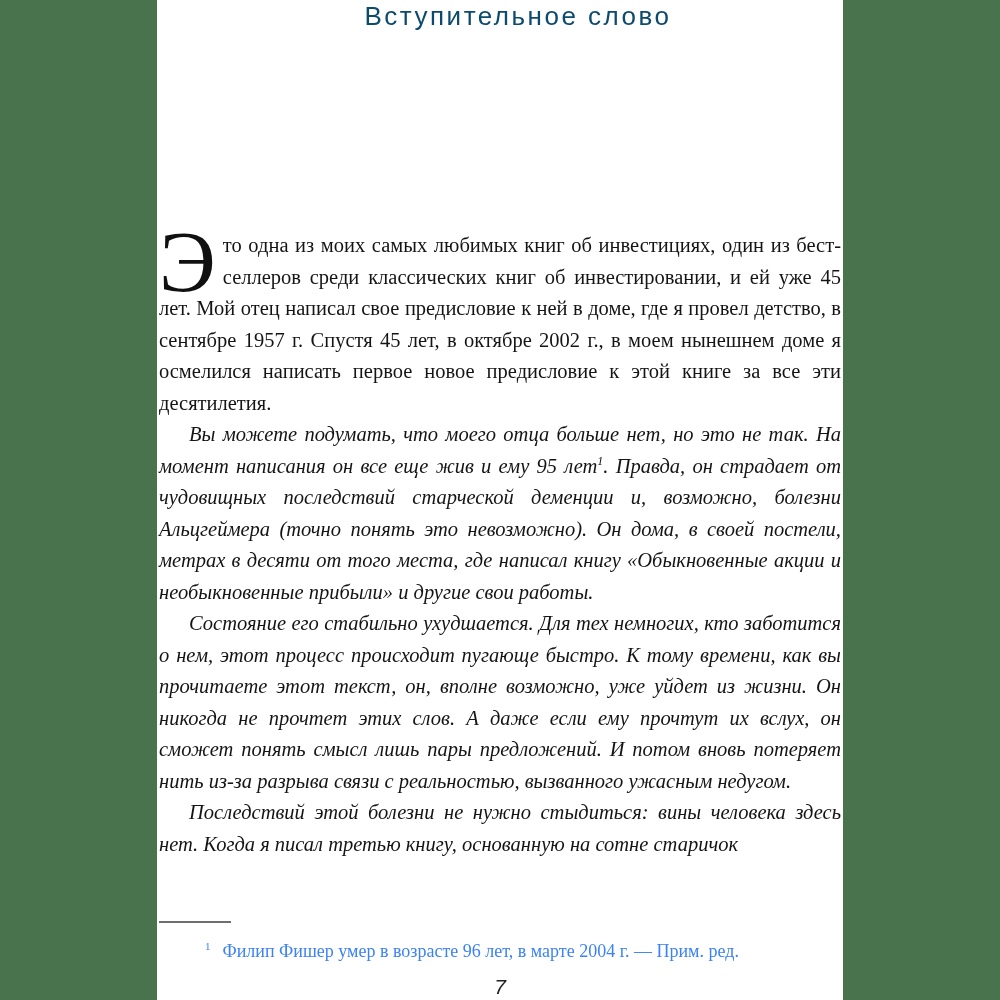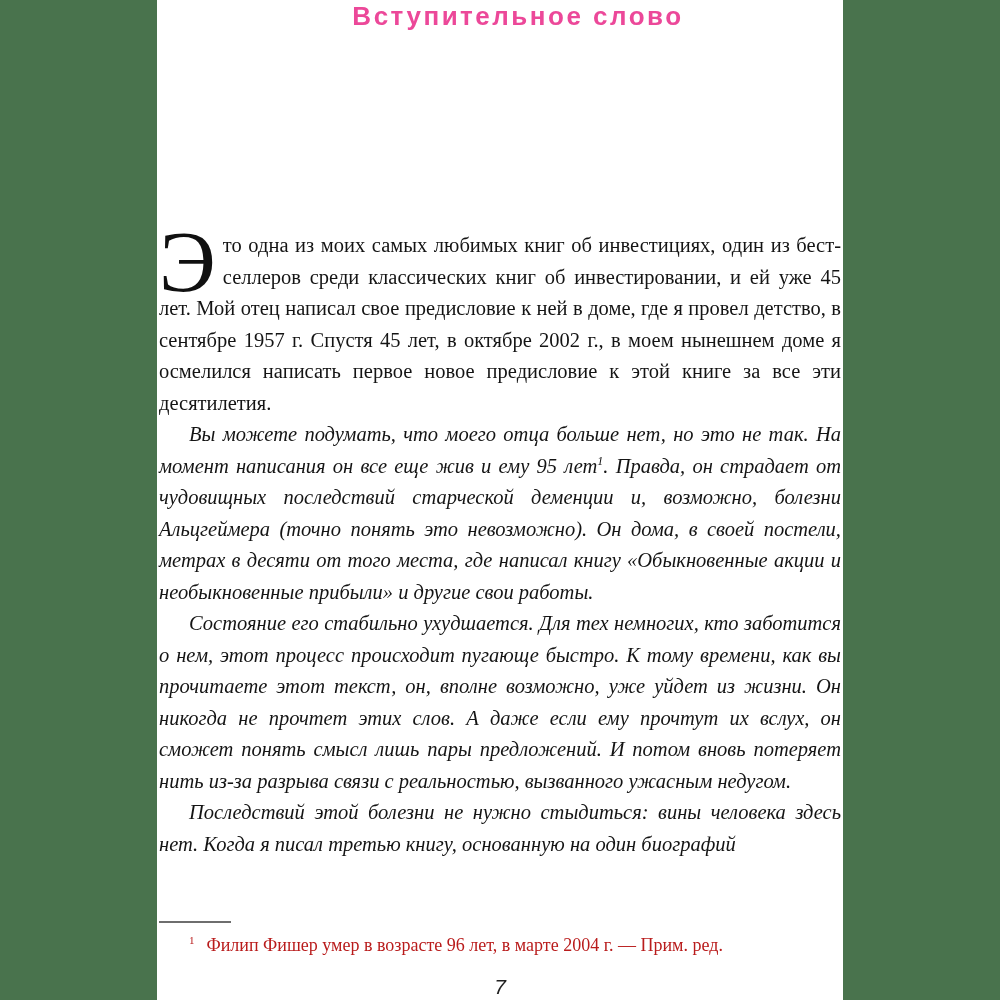--- a/index.html
+++ b/index.html
@@ -26,25 +26,25 @@
     background: #FFFFFF;
     color: #161616;
   }
   .chapter-title {
     position: absolute;
     top: 0;
     left: 0;
     right: 0;
     text-align: center;
     font-family: "Liberation Sans", sans-serif;
-    font-weight: 700;
+    font-weight: 400;
     font-size: 26px;
     line-height: 32px;
     letter-spacing: 2.5px;
-    color: #ec4899;
+    color: #0c4a6e;
     white-space: nowrap;
     margin-left: 36px;
   }
   .body-text {
     position: absolute;
     top: 230px;
     left: 2px;
     right: 2px;
     font-family: "Liberation Serif", serif;
     font-size: 20.5px;
@@ -81,26 +81,26 @@
     left: 2px;
     right: 2px;
   }
   .fn-rule {
     width: 72px;
     height: 0;
     border-top: 2px solid #6E6E6E;
     margin: 0 0 10px 0;
   }
   .fn-text {
-    margin: 0;
+    margin: 16px;
     padding-left: 30px;
     font-size: 18px;
     line-height: 24px;
     text-align: justify;
-    color: #b91c1c;
+    color: #3b82f6;
   }
   .fn-marker {
     font-size: 11px;
     line-height: 0;
     vertical-align: 7px;
     margin-right: 12px;
   }
   .page-number {
     position: absolute;
     bottom: 2px;
@@ -124,21 +124,21 @@
 
     <div class="body-text">
 
       <p class="para"><span class="dropcap">Э</span><span>то одна из моих самых любимых книг об инвестициях, один из бест­селлеров среди классических книг об инвестировании, и ей уже 45 лет. Мой отец написал свое предисловие к ней в доме, где я провел детство, в сентябре 1957 г. Спустя 45 лет, в октябре 2002 г., в моем ны­нешнем доме я осмелился написать первое новое предисловие к этой кни­ге за все эти десятилетия.</span></p>
 
       <p class="para indent"><span>Вы можете подумать, что моего отца больше нет, но это не так. На момент написания он все еще жив и ему 95 лет</span><sup class="fnref">1</sup><span>. Правда, он страдает от чудовищных последствий старческой деменции и, возможно, болезни Альцгеймера (точно понять это невозможно). Он дома, в своей постели, метрах в десяти от того места, где написал книгу «Обыкновенные акции и необыкновенные прибыли» и другие свои работы.</span></p>
 
       <p class="para indent">Состояние его стабильно ухудшается. Для тех немногих, кто заботит­ся о нем, этот процесс происходит пугающе быстро. К тому времени, как вы прочитаете этот текст, он, вполне возможно, уже уйдет из жиз­ни. Он никогда не прочтет этих слов. А даже если ему прочтут их вслух, он сможет понять смысл лишь пары предложений. И потом вновь потеря­ет нить из-за разрыва связи с реальностью, вызванного ужасным недугом.</p>
 
 
-      <p class="para indent">Последствий этой болезни не нужно стыдиться: вины человека здесь нет. Когда я писал третью книгу, основанную на один биографий</p>
+      <p class="para indent">Последствий этой болезни не нужно стыдиться: вины человека здесь нет. Когда я писал третью книгу, основанную на сотне старичок</p>
     </div>
 
     <div class="footnote">
       <div class="fn-rule"></div>
       <p class="fn-text"><sup class="fn-marker">1</sup><span>Филип Фишер умер в возрасте 96 лет, в марте 2004 г. — Прим. ред.</span></p>
     </div>
 
     <div class="page-number">7</div>
 
   </div>

